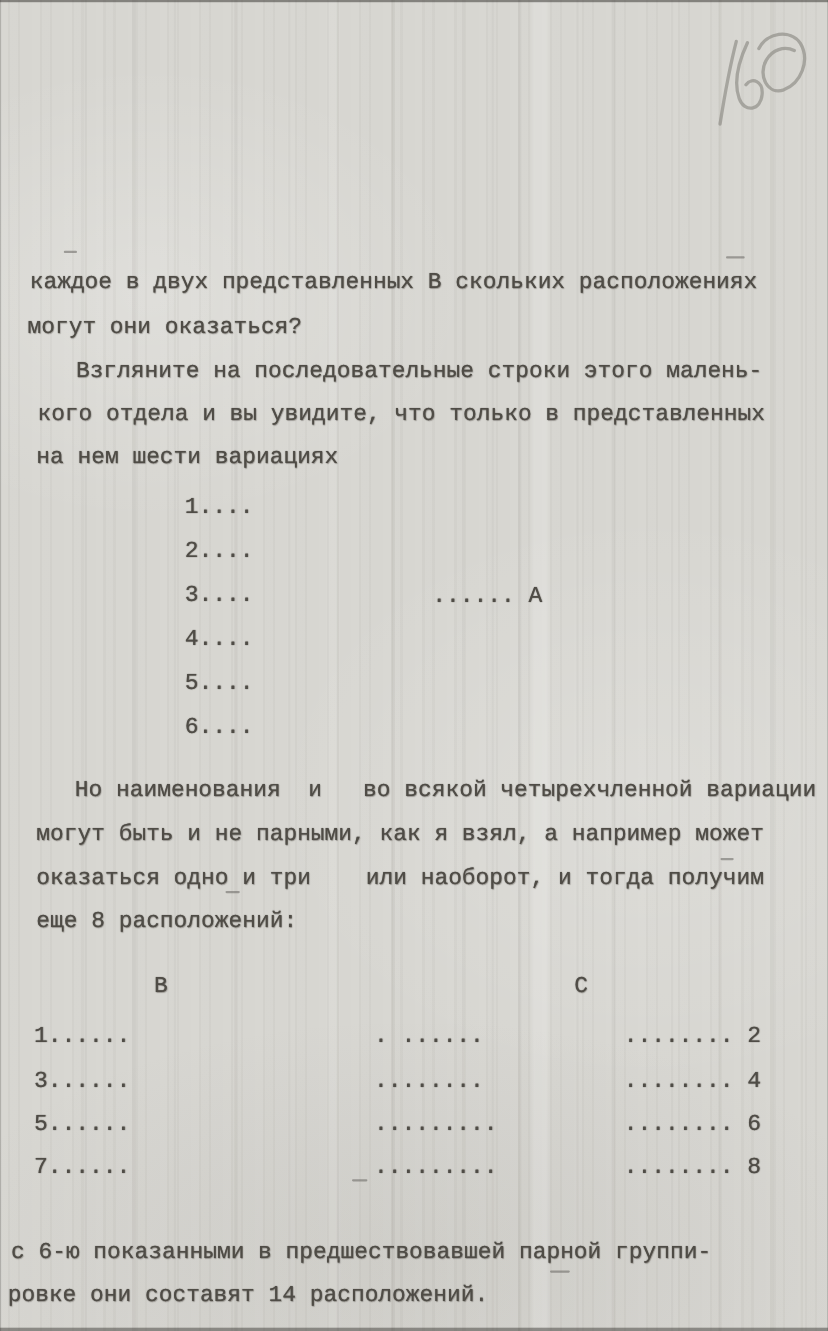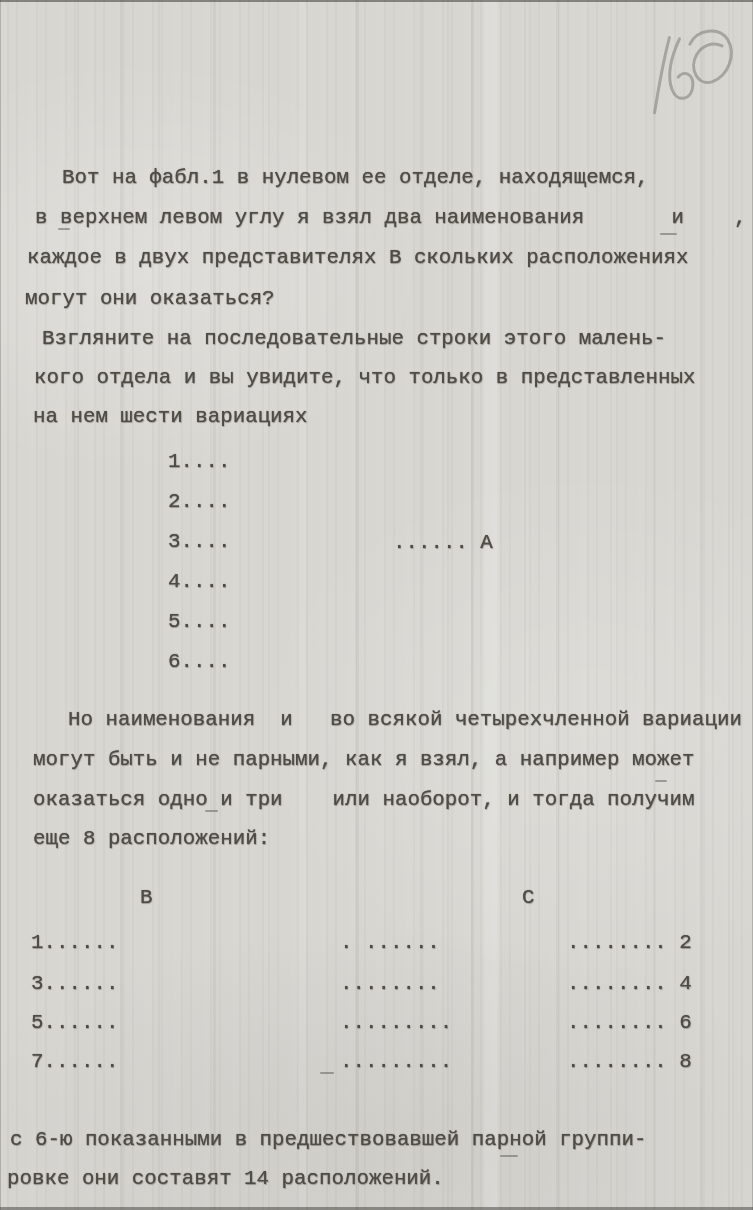--- a/index.html
+++ b/index.html
@@ -77,26 +77,24 @@
     <span class="sr">150</span>
     <svg width="110" height="100" viewBox="0 0 110 100">
       <g fill="none" stroke="#86847e" stroke-width="3" stroke-linecap="round" opacity="0.6">
         <path d="M14,88 C20,62 26,38 34,14"></path>
         <path d="M44,16 C34,34 29,52 33,66 C37,80 52,78 54,64 C56,52 46,47 40,54"></path>
         <path d="M54,22 C62,8 84,6 92,20 C100,36 90,56 74,61 C59,65 51,46 60,33 C66,24 77,21 86,26"></path>
       </g>
     </svg>
   </div>
 
-  <div class="line" style="left:62px;top:166px">Вот на фабл.1 в нулевом ее отделе, находящемся,</div>
-  <div class="line" style="left:35px;top:206px">в верхнем левом углу я взял два наименования       и    ,</div>
-  <div class="line" style="left:27px;top:246px">каждое в двух представителях В скольких расположениях</div>
+  <div class="line" style="left:27px;top:246px">каждое в двух представленных В скольких расположениях</div>
   <div class="line" style="left:25px;top:287px">могут они оказаться?</div>
 
-  <div class="line" style="left:42px;top:327px">Взгляните на последовательные строки этого малень-</div>
+  <div class="line" style="left:69px;top:327px">Взгляните на последовательные строки этого малень-</div>
   <div class="line" style="left:34px;top:366px">кого отдела и вы увидите, что только в представленных</div>
   <div class="line" style="left:33px;top:405px">на нем шести вариациях</div>
 
   <div class="line" style="left:168px;top:450px">1....</div>
   <div class="line" style="left:168px;top:490px">2....</div>
   <div class="line" style="left:168px;top:530px">3....</div>
   <div class="line" style="left:168px;top:570px">4....</div>
   <div class="line" style="left:168px;top:610px">5....</div>
   <div class="line" style="left:168px;top:650px">6....</div>
   <div class="line" style="left:393px;top:531px">...... А</div>

